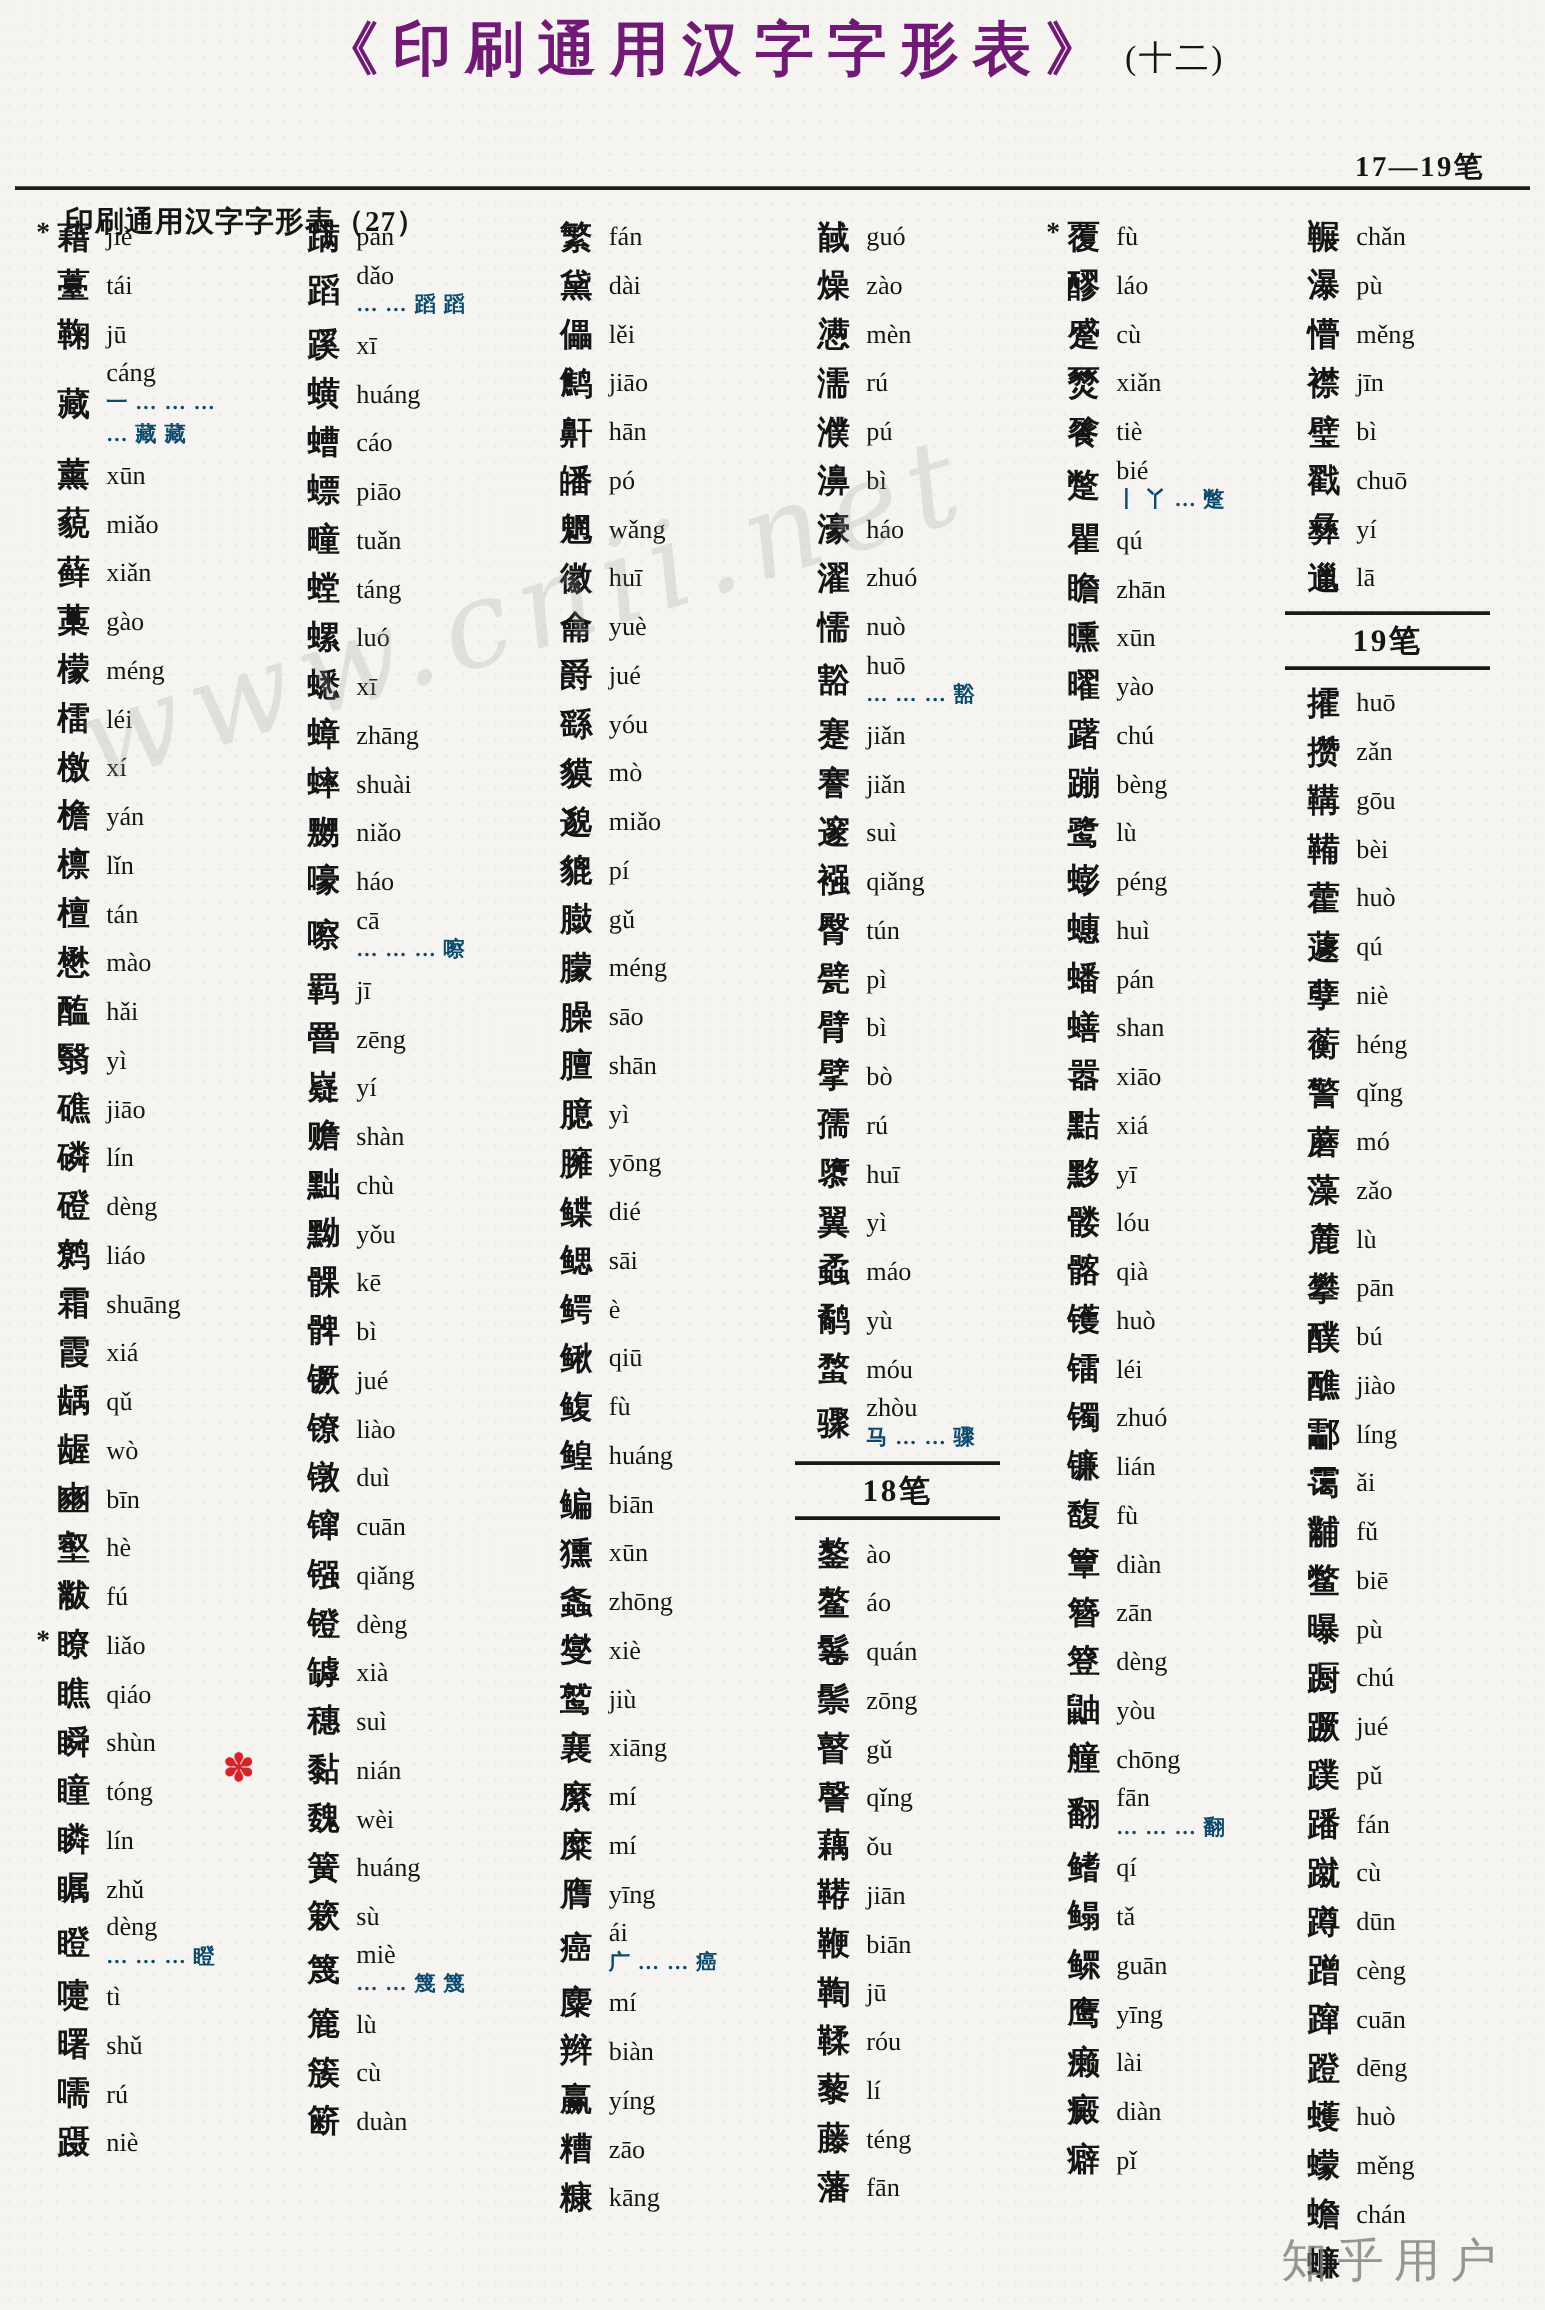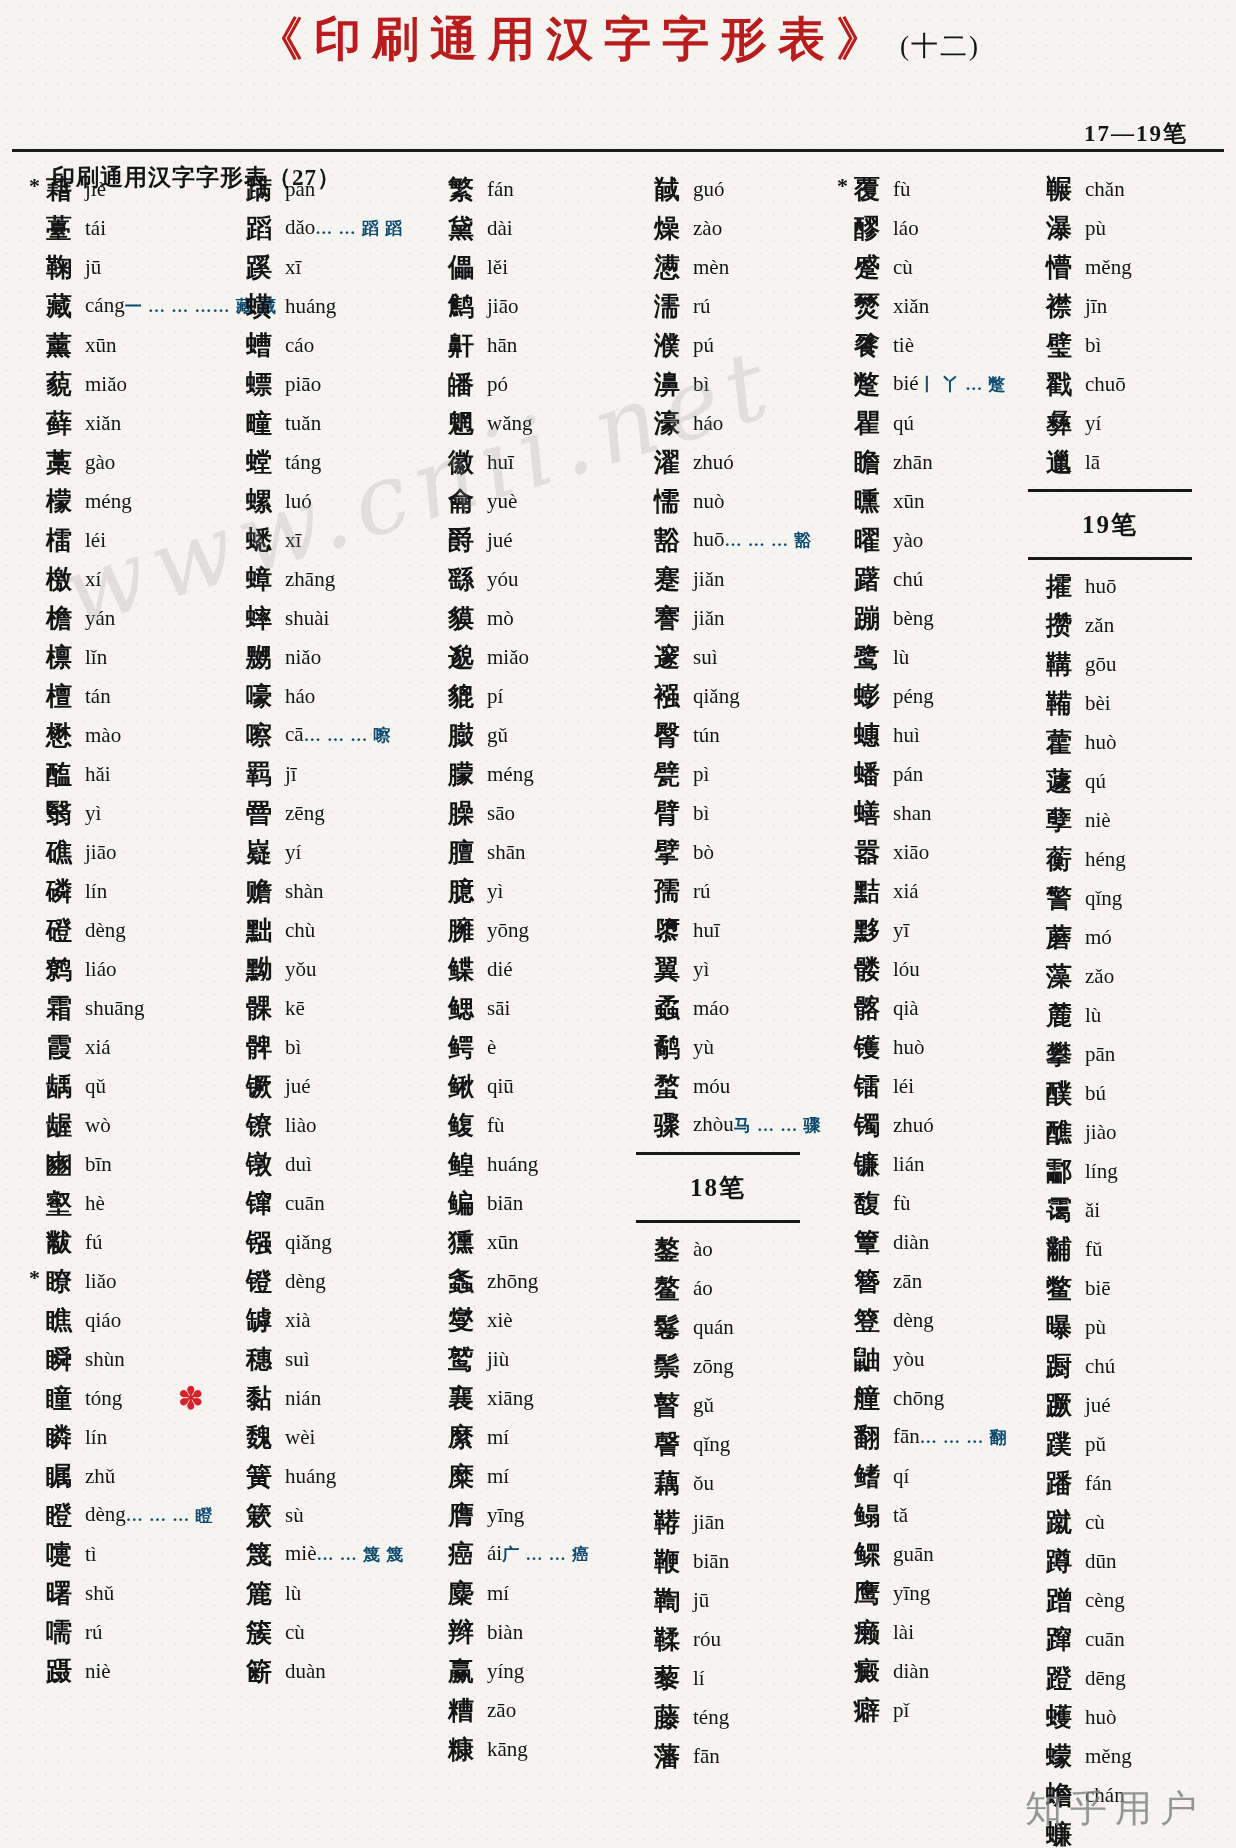--- a/index.html
+++ b/index.html
@@ -6,38 +6,38 @@
   body{
     width:1236px;height:1848px;position:relative;overflow:hidden;
     background-color:#f5f4f0;
     background-image:radial-gradient(rgba(60,60,55,0.06) 1px, transparent 1.2px);
     background-size:13px 13px;
     font-family:"Liberation Serif", serif;
     color:#151515;
   }
   .title-row{position:absolute;top:8px;left:0;width:100%;
     display:flex;justify-content:center;align-items:baseline;}
-  .title-main{font-size:47px;font-weight:bold;letter-spacing:11px;color:#b91c1c;}
+  .title-main{font-size:47px;font-weight:bold;letter-spacing:11px;color:#701a75;}
   .title-suffix{font-size:27px;font-weight:normal;margin-left:6px;letter-spacing:2px;}
   .sub-left{position:absolute;top:114px;left:52px;font-size:23px;font-weight:bold;letter-spacing:1px;margin-top:48px;}
   .sub-right{position:absolute;top:118px;right:48px;font-size:23px;font-weight:bold;letter-spacing:2px;}
   .top-rule{position:absolute;top:149px;left:12px;right:12px;height:3px;background:#1c1c1c;}
 
   .col{position:absolute;top:170px;width:198px;}
   .entry{display:flex;align-items:center;min-height:39px;padding-left:18px;position:relative;}
   .hz{font-size:26px;font-weight:bold;flex:none;min-width:32px;line-height:1.05;}
   .py{font-size:21px;margin-left:7px;white-space:nowrap;line-height:1.05;}
-  .rt{display:flex;flex-direction:row;margin-left:7px;}
+  .rt{display:flex;flex-direction:column;margin-left:7px;}
   .rt .py{margin-left:0;}
   .seq{font-size:17px;font-weight:bold;letter-spacing:1px;white-space:nowrap;line-height:1.5;color:#0c4a6e;}
   .star{position:absolute;left:1px;top:3px;font-size:22px;font-weight:bold;}
   .flower{position:absolute;left:-50px;top:1px;font-size:31px;color:#d6232a;
     text-shadow:0 0 1px #d6232a;font-family:"DejaVu Sans",sans-serif;}
   .sec{margin:7px 34px 7px 0;border-top:3px solid #191919;border-bottom:3px solid #191919;
-    text-align:center;font-size:25px;font-weight:bold;padding:16px 0;letter-spacing:2px;}
+    text-align:center;font-size:25px;font-weight:bold;padding:4px 0;letter-spacing:2px;}
 
   .wm-diag{position:absolute;left:66px;top:540px;width:980px;
     transform:rotate(-17deg);transform-origin:left center;
     font-size:96px;font-style:italic;letter-spacing:9px;
     color:rgba(150,150,148,0.22);font-family:"DejaVu Serif",serif;pointer-events:none;}
   .wm-corner{position:absolute;right:31px;bottom:14px;font-size:37px;
     color:rgba(125,125,125,0.8);letter-spacing:8px;z-index:6;font-weight:normal;}
 </style>
 </head>
 <body>

